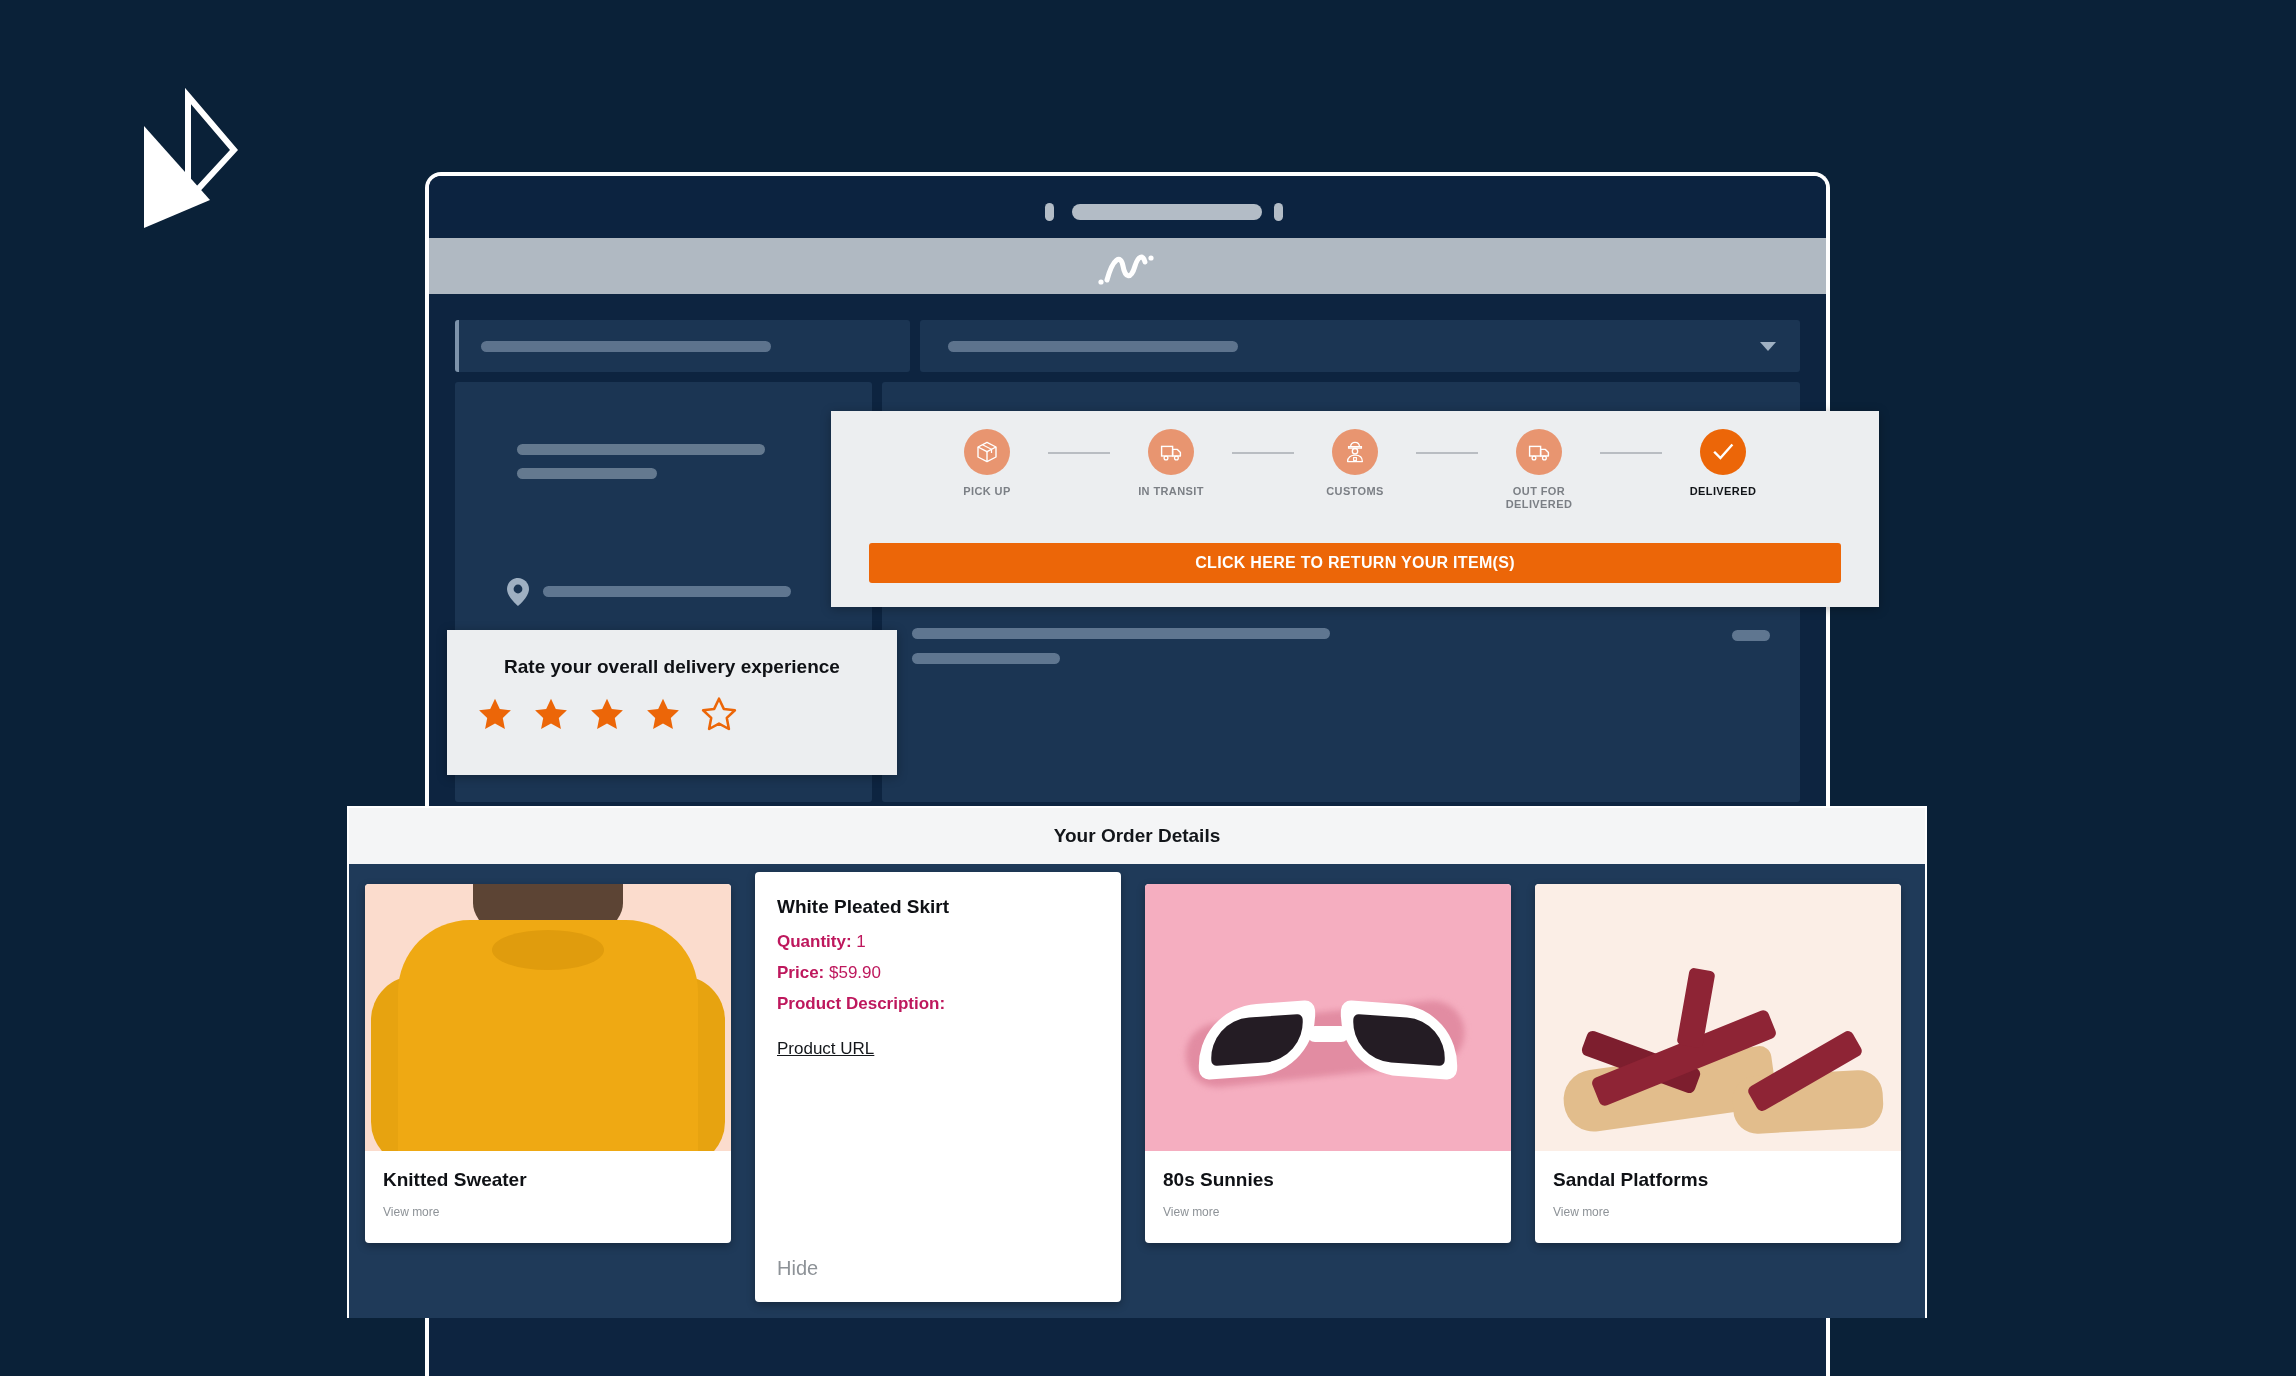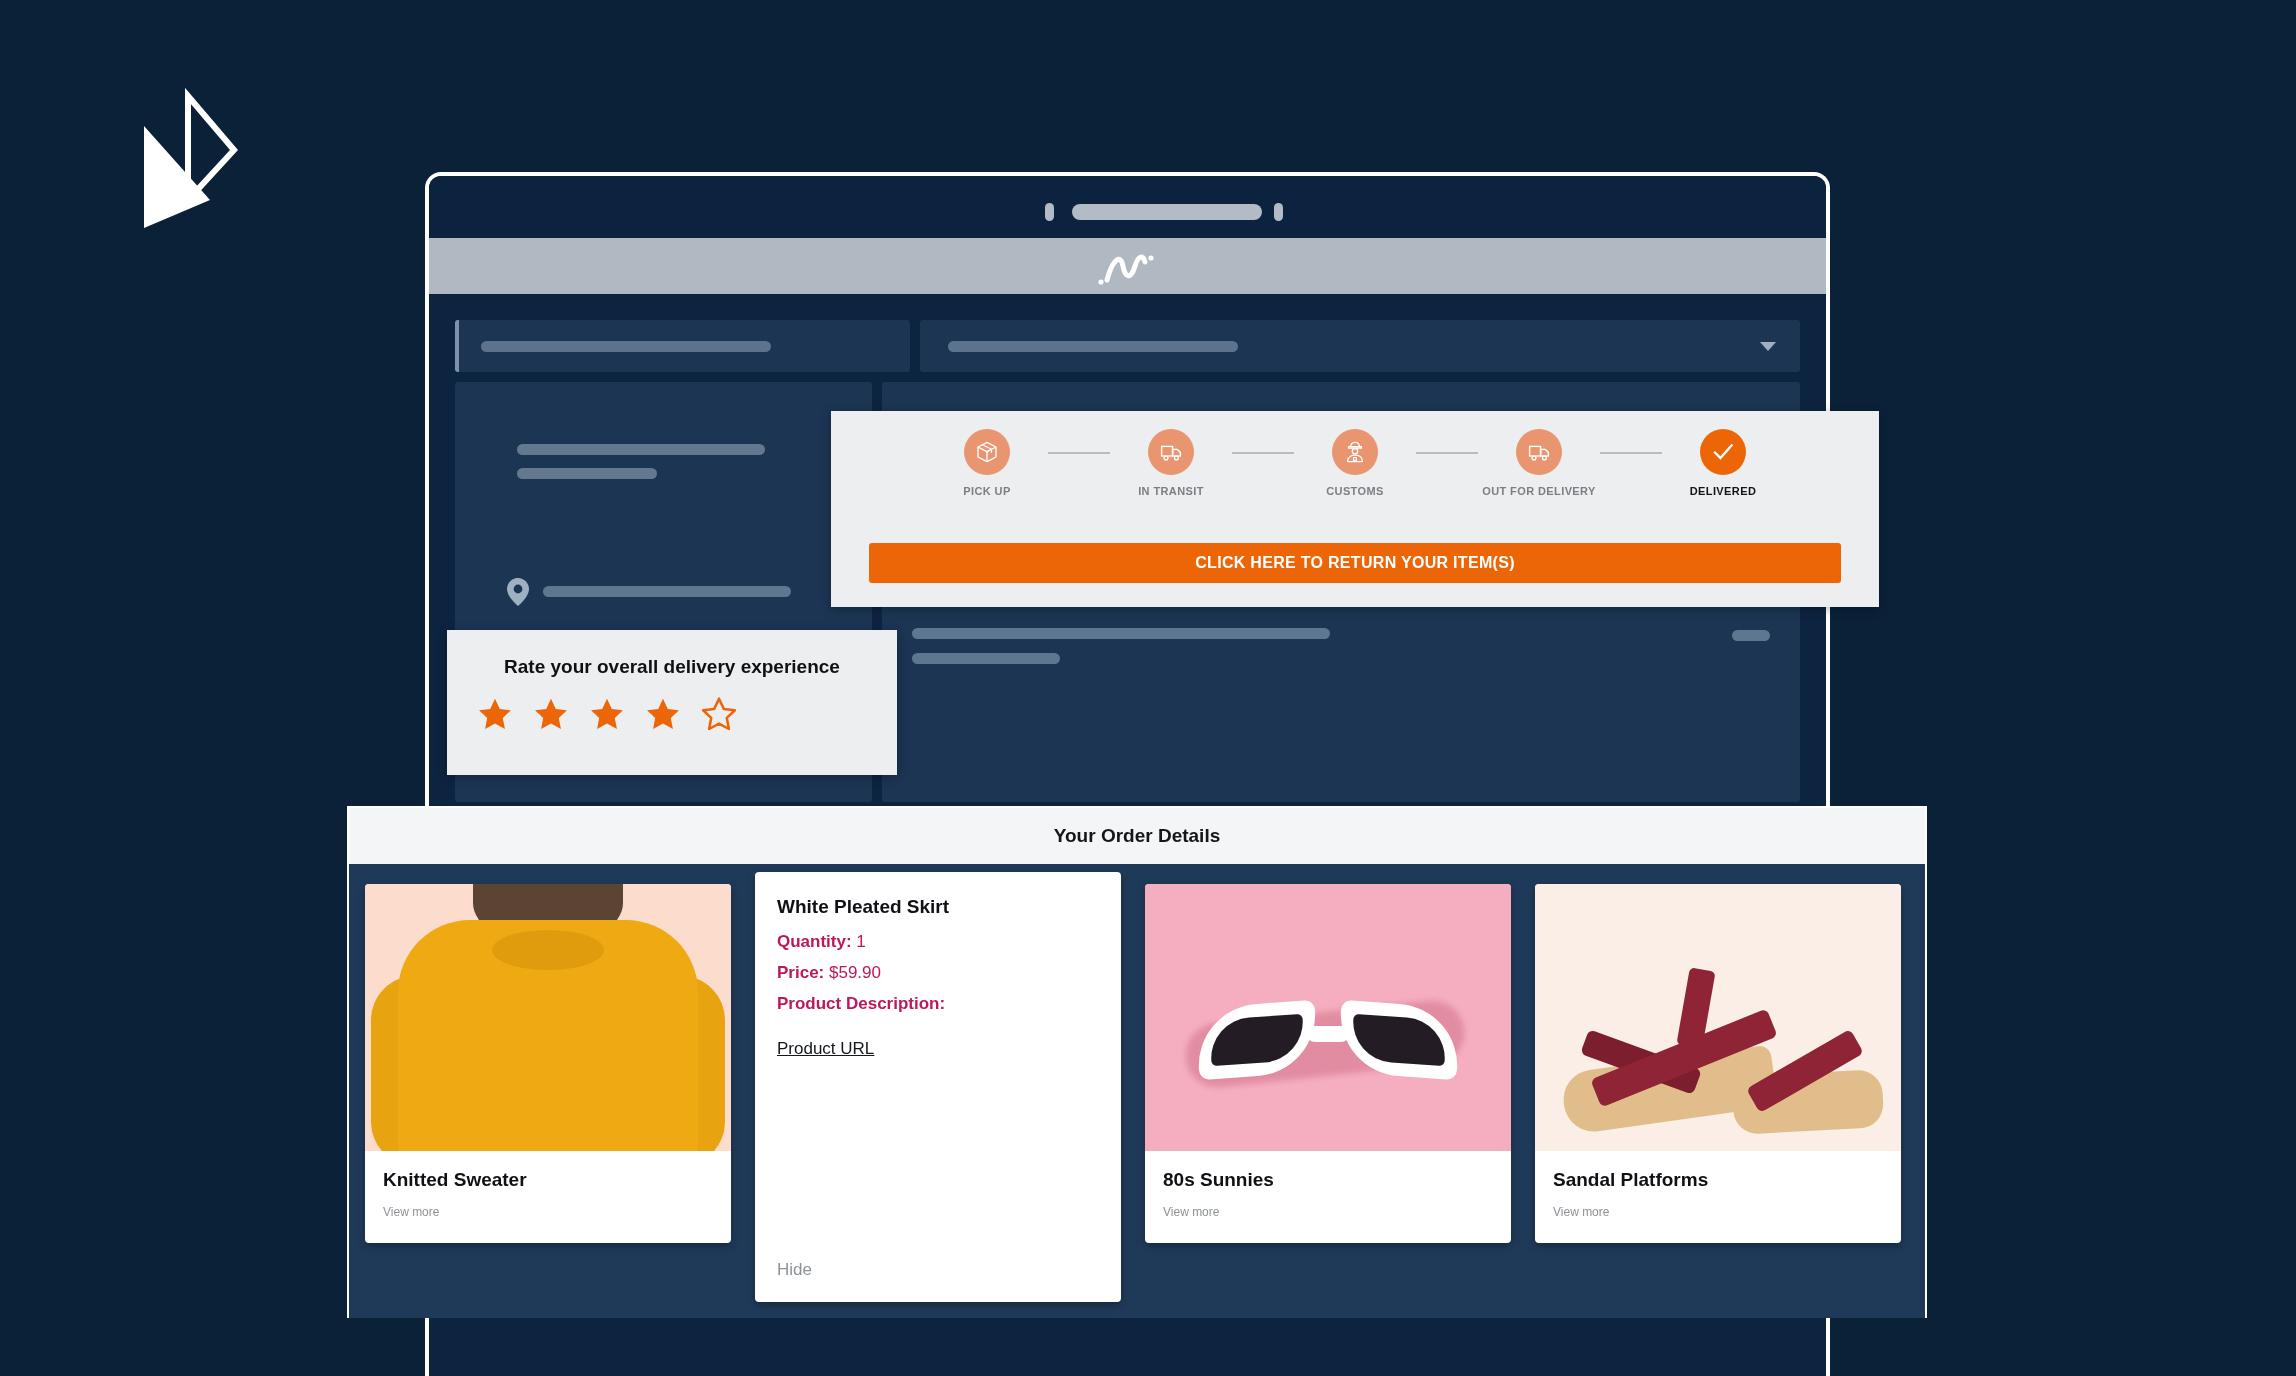--- a/index.html
+++ b/index.html
@@ -117,21 +117,21 @@
   .card-meta { padding: 18px 18px 24px 18px; }
   .card-name { font-size: 19px; font-weight: 700; color: #0f1115; }
   .card-more { margin-top: 14px; font-size: 12px; color: #8d9297; cursor: pointer; }
 
   .card.detail { width: 366px; padding: 24px 22px 20px 22px; margin-top: -12px; height: 430px; position: relative; }
   .d-title { font-size: 19px; font-weight: 700; color: #0f1115; margin-bottom: 14px; }
   .d-row { font-size: 17px; color: #be185d; margin-bottom: 11px; }
   .d-row b { font-weight: 700; }
   .d-desc { font-size: 17px; line-height: 24px; color: #14171b; margin-top: 2px; }
   .d-url { display: inline-block; margin-top: 14px; font-size: 17px; color: #14171b; text-decoration: underline; cursor: pointer; }
-  .d-hide { position: absolute; left: 22px; bottom: 22px; font-size: 17px; color: #8d9297; cursor: pointer; }
+  .d-hide { position: absolute; left: 22px; bottom: 22px; font-size: 20px; color: #8d9297; cursor: pointer; }
 
   
   .img-sweater { background: #fbdccd; }
   .sw-hair { position: absolute; left: 50%; top: -24px; transform: translateX(-50%); width: 150px; height: 86px; border-radius: 0 0 52% 52%; background: #5c4434; }
   .sw-body { position: absolute; left: 50%; top: 36px; transform: translateX(-50%); width: 300px; height: 260px; background: #efa913; border-radius: 72px 72px 14px 14px; }
   .sw-neck { position: absolute; left: 50%; top: 46px; transform: translateX(-50%); width: 112px; height: 40px; border-radius: 50%; background: #e09c0d; }
   .sw-slv-l { position: absolute; left: 6px; top: 92px; width: 86px; height: 190px; background: #e7a310; border-radius: 44px 12px 12px 44px; }
   .sw-slv-r { position: absolute; right: 6px; top: 92px; width: 86px; height: 190px; background: #e7a310; border-radius: 12px 44px 44px 12px; }
 
   .img-sunnies { background: #f5aec0; }
@@ -269,21 +269,21 @@
 
       <div class="step">
         <div class="step-circle">
           <svg width="24" height="24" viewBox="0 0 24 24" aria-hidden="true">
             <rect x="2.6" y="6.4" width="11" height="9.6" fill="none" stroke="#fff" stroke-width="1.4"></rect>
             <path d="M13.6 9.4 L18.4 9.4 L21.4 12.6 L21.4 16 L13.6 16 Z" fill="none" stroke="#fff" stroke-width="1.4" stroke-linejoin="round"></path>
             <circle cx="7" cy="18" r="1.9" fill="none" stroke="#fff" stroke-width="1.3"></circle>
             <circle cx="17.4" cy="18" r="1.9" fill="none" stroke="#fff" stroke-width="1.3"></circle>
           </svg>
         </div>
-        <div class="step-label">OUT FOR DELIVERY</div>
+        <div class="step-label">OUT FOR DELIVERED</div>
       </div>
       <div class="connector"></div>
 
       <div class="step done">
         <div class="step-circle">
           <svg width="28" height="28" viewBox="0 0 28 28" aria-hidden="true">
             <path d="M6 14.6 L11.4 20 L22.6 7.4" fill="none" stroke="#fff" stroke-width="2.4" stroke-linecap="square"></path>
           </svg>
         </div>
         <div class="step-label">DELIVERED</div>

